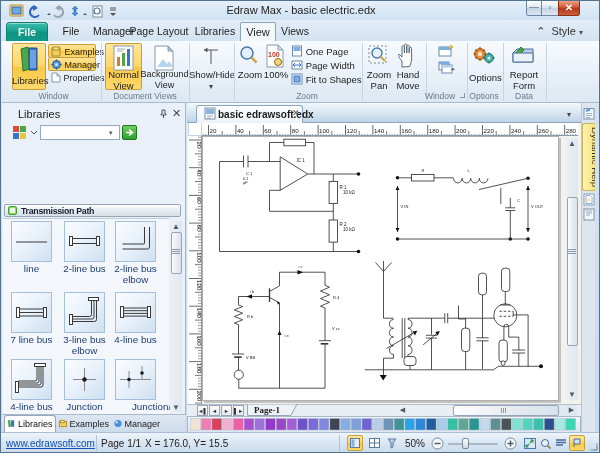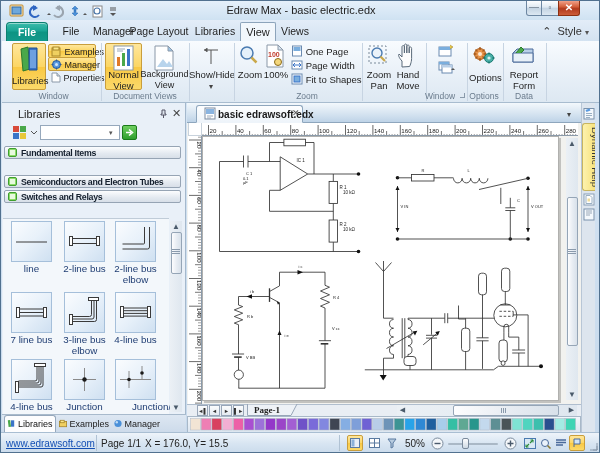--- a/index.html
+++ b/index.html
@@ -12,21 +12,21 @@
 
 .wbtn{top:0;height:15px;border:1px solid #6d87a2;border-top:none;background:linear-gradient(#fdfeff,#dfe9f2 45%,#c3d3e2 50%,#dce8f2);color:#3a4a5a;font-size:9px;text-align:center;line-height:13px}
 #bmin{left:525px;width:16px;border-radius:0 0 0 3px}
 #bmax{left:541px;width:16px;border-left:none;border-right:none}
 #bclose{left:557px;width:22px;border-radius:0 0 3px 0;background:linear-gradient(#f0a088,#d4603c 40%,#b13a1d 55%,#cc5d3a);border-color:#8d3011;color:#fff}
 
 #tabrow{left:0;top:19px;width:600px;height:21px;background:linear-gradient(#e3edf8,#d3e2f1)}
 #filetab{left:5px;top:21px;width:42px;height:19px;background:linear-gradient(#3cbcab,#18a393 45%,#0d9483 50%,#13998a);border:1px solid #0c7f70;border-bottom:none;border-radius:4px 4px 0 0;box-shadow:inset 0 1px 0 rgba(255,255,255,.45);color:#fff;font-size:10.5px;font-weight:bold;text-align:center;line-height:18px}
 .rtab{top:21px;height:19px;font-size:10.5px;color:#1e1e1e;text-align:center;line-height:19px}
 #viewtab{left:239px;top:21px;width:36px;height:19px;background:#f2f7fc;border:1px solid #8da4bb;border-bottom:none;border-radius:2px 2px 0 0;font-size:11px;text-align:center;line-height:18px;color:#1e1e1e}
-#style{right:10px;top:24px;font-size:11px;color:#333}
+#style{right:16px;top:24px;font-size:11px;color:#333}
 
 #ribbon{left:1px;top:40px;width:598px;height:62px;background:linear-gradient(#f8fbfe,#e7eff7 60%,#dde8f2);border-bottom:1px solid #a8bccf}
 .gsep{top:2px;width:1px;height:58px;background:#c7d4e2}
 .glabel{top:50px;font-size:8.5px;color:#6a7b8c;text-align:center;white-space:nowrap}
 .hib{background:linear-gradient(#ffe79c,#fcd665 50%,#f9c843 51%,#fbd96a);border:1px solid #c99e3c;border-radius:2px}
 .bigbtn{top:2px;height:47px}
 .btxt{font-size:9.5px;color:#1e1e1e;text-align:center;line-height:11px;white-space:nowrap}
 .smbtn{height:14px;font-size:9.5px;color:#1e1e1e;line-height:14px;white-space:nowrap}
 
 #lpanel{left:1px;top:102px;width:184px;height:330px;background:#e9f0f8;border-right:1px solid #a4b8cc}
@@ -204,32 +204,24 @@
       <rect x="1" y="8" width="6" height="6" fill="#3a74c8"></rect>
       <rect x="8" y="8" width="6" height="6" fill="#e8c83a"></rect>
       <path d="M19 6 l3 3 3 -3" fill="none" stroke="#555"></path>
     </svg>
 <div class="abs" style="left:39px;top:124px;width:80px;height:15px;background:#fff;border:1px solid #96a8bc"></div>
 <div class="abs" style="left:108px;top:128px;font-size:7px;color:#555">▾</div>
 <div class="abs" style="left:121px;top:124px;width:15px;height:15px;background:linear-gradient(#6fcf5f,#2f9f2f);border:1px solid #1a7a1a;border-radius:2px"></div>
 <svg class="abs" style="left:124px;top:127px" width="10" height="9" viewBox="0 0 10 9">
       <path d="M1 4.5 h5 M4 1.5 l3.5 3 -3.5 3" stroke="#fff" stroke-width="1.6" fill="none"></path>
     </svg>
-<div class="abs secbar" style="top:145px"><svg width="9" height="9" style="vertical-align:-1px;margin:0 4px 0 3px" viewBox="0 0 9 9">
+<div class="abs secbar" style="top:203px"><svg width="9" height="9" style="vertical-align:-1px;margin:0 4px 0 3px" viewBox="0 0 9 9">
         <rect x="0.5" y="0.5" width="8" height="8" rx="1.5" fill="#8edc6a" stroke="#3f9f2f"></rect>
         <rect x="2" y="2" width="5" height="5" fill="#e8fadf"></rect>
-      </svg>Fundamental Items</div>
-<div class="abs secbar" style="top:174px"><svg width="9" height="9" style="vertical-align:-1px;margin:0 4px 0 3px" viewBox="0 0 9 9">
-        <rect x="0.5" y="0.5" width="8" height="8" rx="1.5" fill="#8edc6a" stroke="#3f9f2f"></rect>
-        <rect x="2" y="2" width="5" height="5" fill="#e8fadf"></rect>
-      </svg>Semiconductors and Electron Tubes</div>
-<div class="abs secbar" style="top:188.5px"><svg width="9" height="9" style="vertical-align:-1px;margin:0 4px 0 3px" viewBox="0 0 9 9">
-        <rect x="0.5" y="0.5" width="8" height="8" rx="1.5" fill="#8edc6a" stroke="#3f9f2f"></rect>
-        <rect x="2" y="2" width="5" height="5" fill="#e8fadf"></rect>
-      </svg>Switches and Relays</div>
+      </svg>Transmission Path</div>
 <div class="abs" style="left:2px;top:217px;width:166px;height:196px;background:#f3f7fb;border-top:1px solid #c0ccd8"></div>
 <div class="abs tile" style="left:10px;top:220px"><svg width="39" height="39" viewBox="0 0 39 39">
         <path d="M4 20 h31" stroke="#3a3a3a"></path>
       </svg></div>
 <div class="abs tile" style="left:63px;top:220px"><svg width="39" height="39" viewBox="0 0 39 39">
         <rect x="4.5" y="14.5" width="3" height="9" fill="#fff" stroke="#3a3a3a"></rect>
         <rect x="31.5" y="14.5" width="3" height="9" fill="#fff" stroke="#3a3a3a"></rect>
         <path d="M7.5 16.5 h24 M7.5 21.5 h24" stroke="#3a3a3a" fill="none"></path>
       </svg></div>
 <div class="abs tile" style="left:114px;top:220px"><svg width="39" height="39" viewBox="0 0 39 39">

